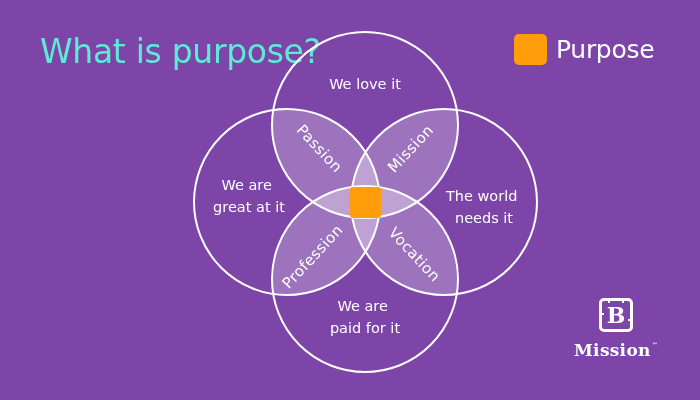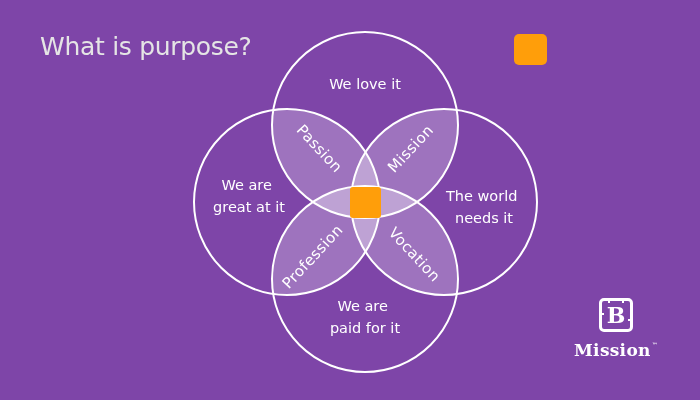--- a/index.html
+++ b/index.html
@@ -4,21 +4,21 @@
 <style>
   html, body { margin: 0; padding: 0; }
   body {
     width: 700px; height: 400px; overflow: hidden;
     background: #7e45a8;
     font-family: "DejaVu Sans", sans-serif;
     position: relative;
   }
   .title {
     position: absolute; left: 40px; top: 32px;
-    color: #e5e5e5; font-size: 25px; letter-spacing: -0.3px;
+    color: #5eead4; font-size: 33px; letter-spacing: -0.3px;
   }
   .legend {
     position: absolute; left: 514px; top: 34px;
     display: flex; align-items: center; gap: 9px;
   }
   .legend-swatch {
     width: 33px; height: 31px; border-radius: 5px;
     background: #ff9e0a;
   }
   .legend-label { color: #ffffff; font-size: 25px; letter-spacing: -0.3px; }
@@ -44,20 +44,21 @@
   }
   .brand-name sup { font-size: 6px; font-family: "DejaVu Sans", sans-serif; vertical-align: 9px; margin-left: 1px; }
 </style>
 </head>
 <body>
 
 <div class="title">What is purpose?</div>
 
 <div class="legend">
   <div class="legend-swatch"></div>
+  <div class="legend-label">Purpose</div>
 </div>
 
 <svg class="venn" width="700" height="400" viewBox="0 0 700 400">
   <defs>
     <clipPath id="clip-top">
         <circle cx="365" cy="125" r="93"></circle>
       </clipPath>
     <clipPath id="clip-bottom">
         <circle cx="365" cy="279" r="93"></circle>
       </clipPath>

